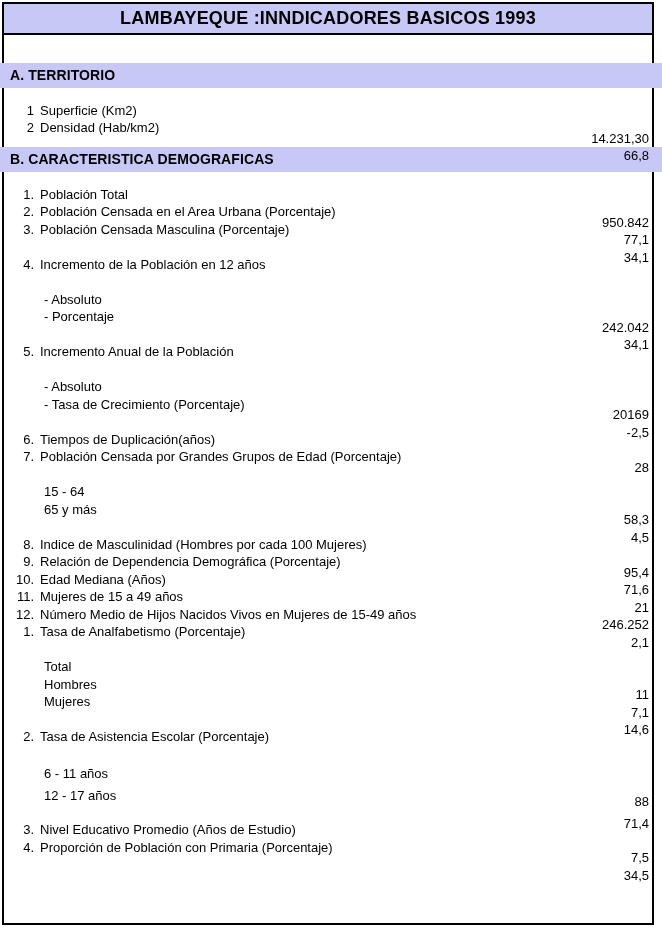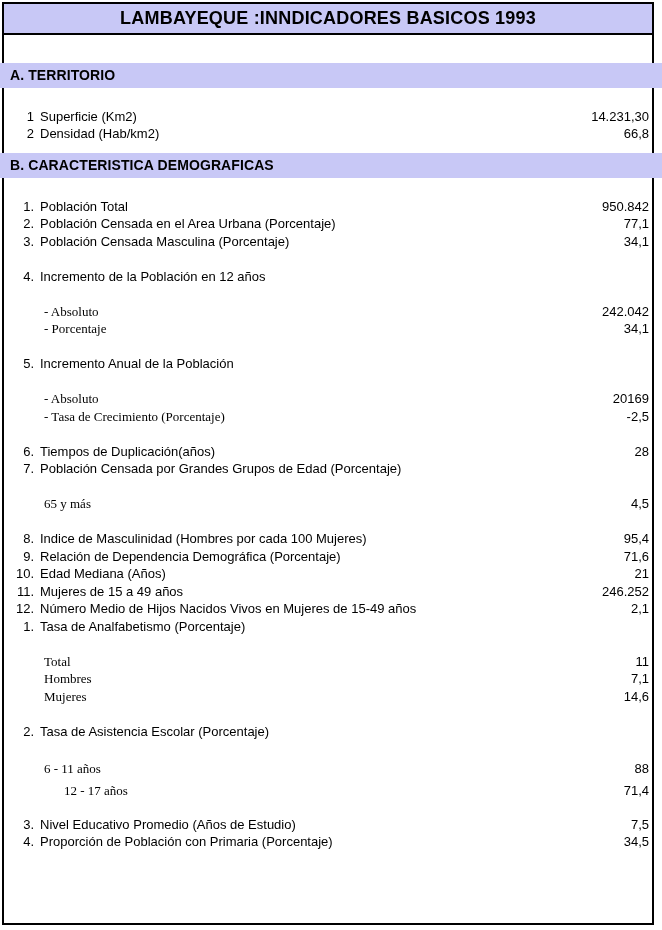--- a/index.html
+++ b/index.html
@@ -29,28 +29,28 @@
 
   .row {
     display: flex;
     box-sizing: border-box;
     height: 17.5px; line-height: 17.5px;
     font-size: 13px;
     padding-right: 3px;
   }
   .row .num { flex: none; width: 30px; text-align: right; white-space: pre; }
   .row .lbl { flex: 1; margin-left: 6px; white-space: nowrap; }
-  .row .val { flex: none; text-align: right; white-space: pre; }
-  .row.sub .lbl { margin-left: 10px; font-family: Liberation Serif, serif; }
+  .row .val { flex: none; text-align: right; white-space: pre; margin-top: 28px; }
+  .row.sub .lbl { margin-left: 10px; }
 
   .row.section {
     display: block;
     background: var(--band, #c8c8f6);
     width: 662px;
-    margin: 10px 0 20px -4px;
+    margin: 10px 0 14px -4px;
     height: 25px; line-height: 25px;
     padding: 0 0 0 4px;
     font-weight: bold; font-size: 14px;
     letter-spacing: 0.1px;
   }
 </style>
 </head>
 <body>
 
 <div class="page">
@@ -128,20 +128,25 @@
           <span class="val">28</span>
         </div>
         <div class="row item">
           <span class="num">7.</span>
           <span class="lbl">Población Censada por Grandes Grupos de Edad (Porcentaje)</span>
           <span class="val"></span>
         </div>
         <div class="row blank"></div>
         <div class="row sub">
           <span class="num"></span>
+          <span class="lbl">15 - 64</span>
+          <span class="val">58,3</span>
+        </div>
+        <div class="row sub">
+          <span class="num"></span>
           <span class="lbl">65 y más</span>
           <span class="val">4,5</span>
         </div>
         <div class="row blank"></div>
         <div class="row item">
           <span class="num">8.</span>
           <span class="lbl">Indice de Masculinidad (Hombres por cada 100 Mujeres)</span>
           <span class="val">95,4</span>
         </div>
         <div class="row item">
@@ -190,21 +195,21 @@
           <span class="num">2.</span>
           <span class="lbl">Tasa de Asistencia Escolar (Porcentaje)</span>
           <span class="val"></span>
         </div>
         <div class="row blank"></div>
         <div class="row sub" style="height: 22px; line-height: 22px;">
           <span class="num"></span>
           <span class="lbl">6 - 11 años</span>
           <span class="val">88</span>
         </div>
-        <div class="row sub" style="height: 22px; line-height: 22px; padding-left: 20px;">
+        <div class="row sub" style="height: 22px; line-height: 22px;">
           <span class="num"></span>
           <span class="lbl">12 - 17 años</span>
           <span class="val">71,4</span>
         </div>
         <div class="row blank" style="height: 14px; line-height: 14px;"></div>
         <div class="row item">
           <span class="num">3.</span>
           <span class="lbl">Nivel Educativo Promedio (Años de Estudio)</span>
           <span class="val">7,5</span>
         </div>

